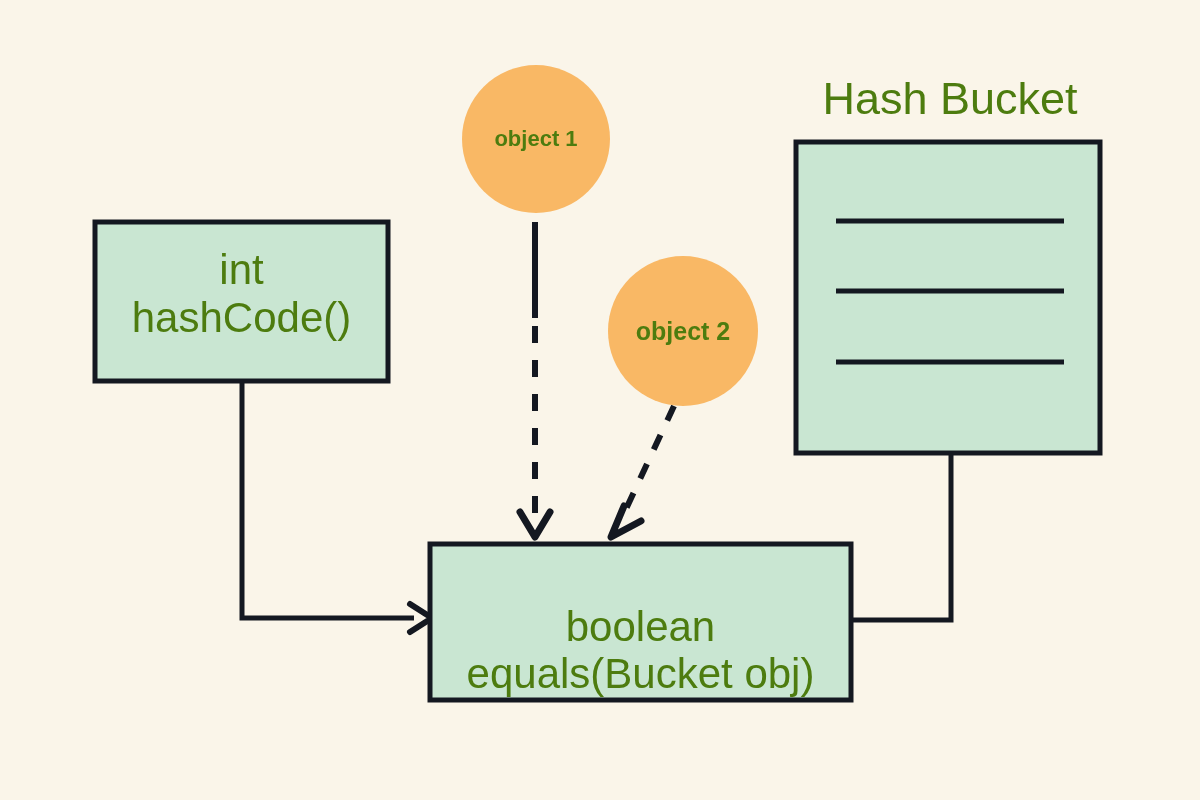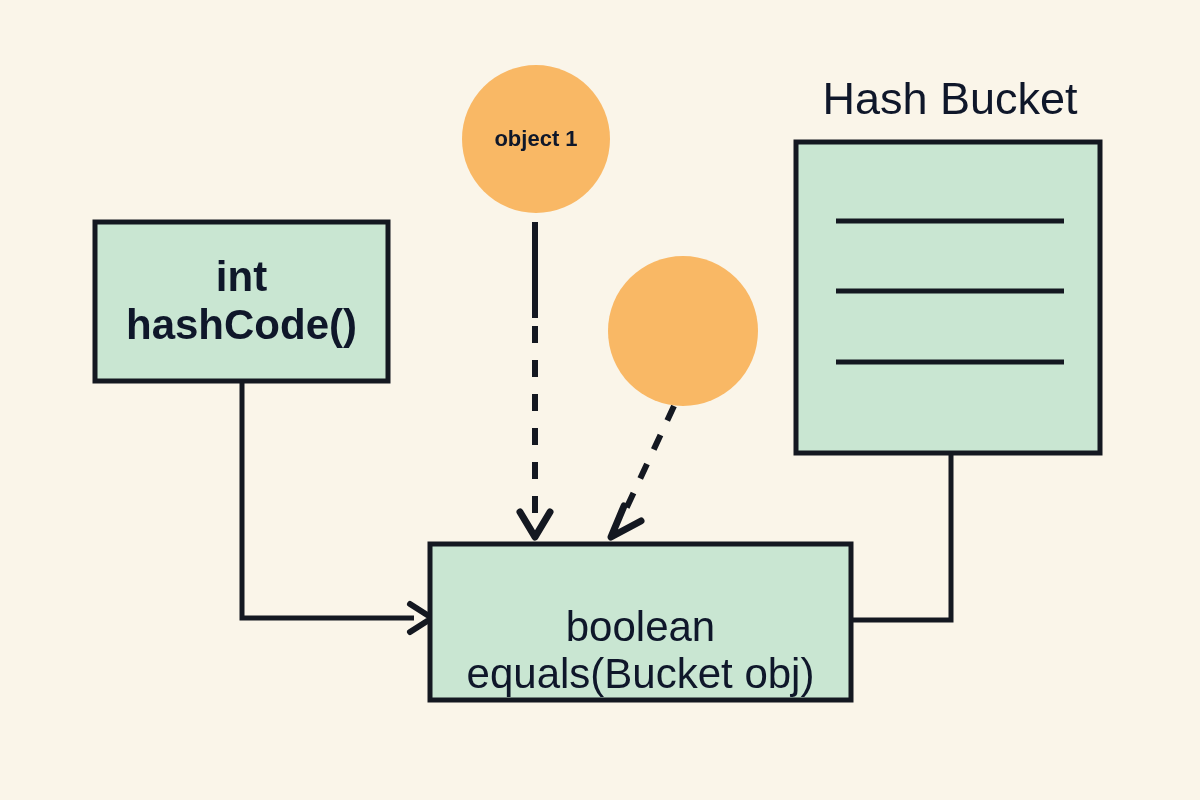--- a/index.html
+++ b/index.html
@@ -25,32 +25,32 @@
     width: 1200px;
     height: 800px;
   }
   .node-text {
     position: absolute;
     display: flex;
     flex-direction: column;
     align-items: center;
     justify-content: center;
     text-align: left;
-    color: #0f172a;
+    color: #4d7c0f;
     pointer-events: none;
     line-height: 1.12;
   }
   
   #hashcode-label {
     left: 95px;
-    top: 221px;
+    top: 214px;
     width: 293px;
     height: 159px;
     font-size: 42px;
-    font-weight: 700;
+    font-weight: 400;
   }
   
   #equals-label {
     left: 430px;
     top: 572px;
     width: 421px;
     height: 156px;
     font-size: 42px;
     font-weight: 400;
   }
@@ -134,14 +134,15 @@
     <span>hashCode()</span>
   </div>
 
   <div class="node-text" id="equals-label">
     <span>boolean</span>
     <span>equals(Bucket obj)</span>
   </div>
 
   <div class="node-text" id="object1-label">object 1</div>
 
+  <div class="node-text" id="object2-label">object 2</div>
 
 </div>
 
 </body></html>

